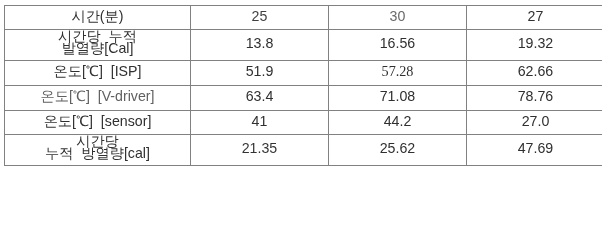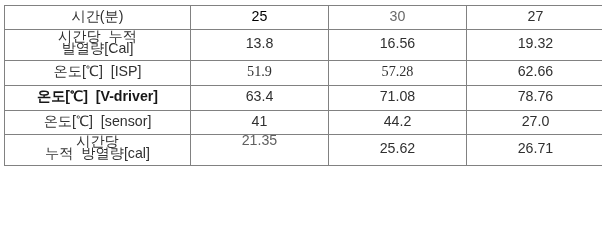--- a/index.html
+++ b/index.html
@@ -53,39 +53,39 @@
       <div class="grid-line" style="left: 4px; top: 134px; width: 601px; height: 1px; background: rgb(129, 129, 129);"></div>
       <div class="grid-line" style="left: 4px; top: 165px; width: 601px; height: 1px; background: rgb(129, 129, 129);"></div>
       <div class="grid-line" style="left: 4px; top: 5px; height: 161px; width: 1px; background: rgb(129, 129, 129);"></div>
       <div class="grid-line" style="left: 190px; top: 5px; height: 161px; width: 1px; background: rgb(129, 129, 129);"></div>
       <div class="grid-line" style="left: 328px; top: 5px; height: 161px; width: 1px; background: rgb(129, 129, 129);"></div>
       <div class="grid-line" style="left: 466px; top: 5px; height: 161px; width: 1px; background: rgb(129, 129, 129);"></div>
       <div class="grid-line" style="left: 604px; top: 5px; height: 161px; width: 1px; background: rgb(129, 129, 129);"></div>
     </div>
   <div class="cells">
       <div class="cell" style="left: 5px; top: 6px; width: 185px; height: 23px; color: rgb(48, 48, 48);"><span style="top: -1.7px;">시간(분)</span></div>
-      <div class="cell" style="left: 191px; top: 6px; width: 137px; height: 23px; color: #000000;"><span style="top: -1.7px;">25</span></div>
+      <div class="cell" style="left: 191px; top: 6px; width: 137px; height: 23px; color: #be185d;"><span style="top: -1.7px;">25</span></div>
       <div class="cell" style="left: 329px; top: 6px; width: 137px; height: 23px; color: #a16207;"><span style="top: -1.7px;">30</span></div>
       <div class="cell" style="left: 467px; top: 6px; width: 137px; height: 23px; color: rgb(48, 48, 48);"><span style="top: -1.7px;">27</span></div>
       <div class="cell" style="left: 5px; top: 30px; width: 185px; height: 30px; color: rgb(48, 48, 48);"><span style="top: -3.2px;">시간당  누적
 발열량[Cal]</span></div>
       <div class="cell" style="left: 191px; top: 30px; width: 137px; height: 30px; color: rgb(48, 48, 48);"><span style="top: -1.7px;">13.8</span></div>
       <div class="cell" style="left: 329px; top: 30px; width: 137px; height: 30px; color: rgb(48, 48, 48);"><span style="top: -1.7px;">16.56</span></div>
       <div class="cell" style="left: 467px; top: 30px; width: 137px; height: 30px; color: rgb(48, 48, 48); justify-content: center;"><span style="top: -1.7px;">19.32</span></div>
       <div class="cell" style="left: 5px; top: 61px; width: 185px; height: 24px; color: rgb(48, 48, 48);"><span style="top: -1.7px;">온도[℃]  [ISP]</span></div>
-      <div class="cell" style="left: 191px; top: 61px; width: 137px; height: 24px; color: rgb(48, 48, 48); font-family: Liberation Serif, serif;"><span style="top: -1.7px;">51.9</span></div>
+      <div class="cell" style="left: 191px; top: 61px; width: 137px; height: 24px; color: rgb(48, 48, 48);"><span style="top: -1.7px;">51.9</span></div>
       <div class="cell" style="left: 329px; top: 61px; width: 137px; height: 24px; color: rgb(48, 48, 48);"><span style="top: -1.7px; font-family: Liberation Serif, serif;">57.28</span></div>
       <div class="cell" style="left: 467px; top: 61px; width: 137px; height: 24px; color: rgb(48, 48, 48);"><span style="top: -1.7px;">62.66</span></div>
-      <div class="cell" style="left: 5px; top: 86px; width: 185px; height: 24px; color: #0f172a; font-weight: bold;"><span style="top: -1.7px;">온도[℃]  [V-driver]</span></div>
+      <div class="cell" style="left: 5px; top: 86px; width: 185px; height: 24px; color: #0f766e;"><span style="top: -1.7px;">온도[℃]  [V-driver]</span></div>
       <div class="cell" style="left: 191px; top: 86px; width: 137px; height: 24px; color: rgb(48, 48, 48);"><span style="top: -1.7px;">63.4</span></div>
       <div class="cell" style="left: 329px; top: 86px; width: 137px; height: 24px; color: rgb(48, 48, 48);"><span style="top: -1.7px; text-align: center;">71.08</span></div>
       <div class="cell" style="left: 467px; top: 86px; width: 137px; height: 24px; color: rgb(48, 48, 48);"><span style="top: -1.7px;">78.76</span></div>
       <div class="cell" style="left: 5px; top: 111px; width: 185px; height: 23px; color: rgb(48, 48, 48);"><span style="top: -1.7px;">온도[℃]  [sensor]</span></div>
       <div class="cell" style="left: 191px; top: 111px; width: 137px; height: 23px; color: rgb(48, 48, 48);"><span style="top: -1.7px;">41</span></div>
       <div class="cell" style="left: 329px; top: 111px; width: 137px; height: 23px; color: rgb(48, 48, 48);"><span style="top: -1.7px;">44.2</span></div>
       <div class="cell" style="left: 467px; top: 111px; width: 137px; height: 23px; color: rgb(48, 48, 48);"><span style="top: -1.7px;">27.0</span></div>
       <div class="cell" style="left: 5px; top: 135px; width: 185px; height: 30px; color: rgb(48, 48, 48);"><span style="top: -3.2px;">시간당
 누적  방열량[cal]</span></div>
-      <div class="cell" style="left: 191px; top: 127px; width: 137px; height: 30px; color: #0f766e;"><span style="top: -1.7px;">21.35</span></div>
+      <div class="cell" style="left: 191px; top: 135px; width: 137px; height: 30px; color: #7f1d1d;"><span style="top: -1.7px;">21.35</span></div>
       <div class="cell" style="left: 329px; top: 135px; width: 137px; height: 30px; color: rgb(48, 48, 48);"><span style="top: -1.7px;">25.62</span></div>
-      <div class="cell" style="left: 467px; top: 135px; width: 137px; height: 30px; color: rgb(48, 48, 48);"><span style="top: -1.7px;">26.71</span></div>
+      <div class="cell" style="left: 467px; top: 135px; width: 137px; height: 30px; color: rgb(48, 48, 48);"><span style="top: -1.7px;">47.69</span></div>
     </div>
 </div>
 
 </body></html>

